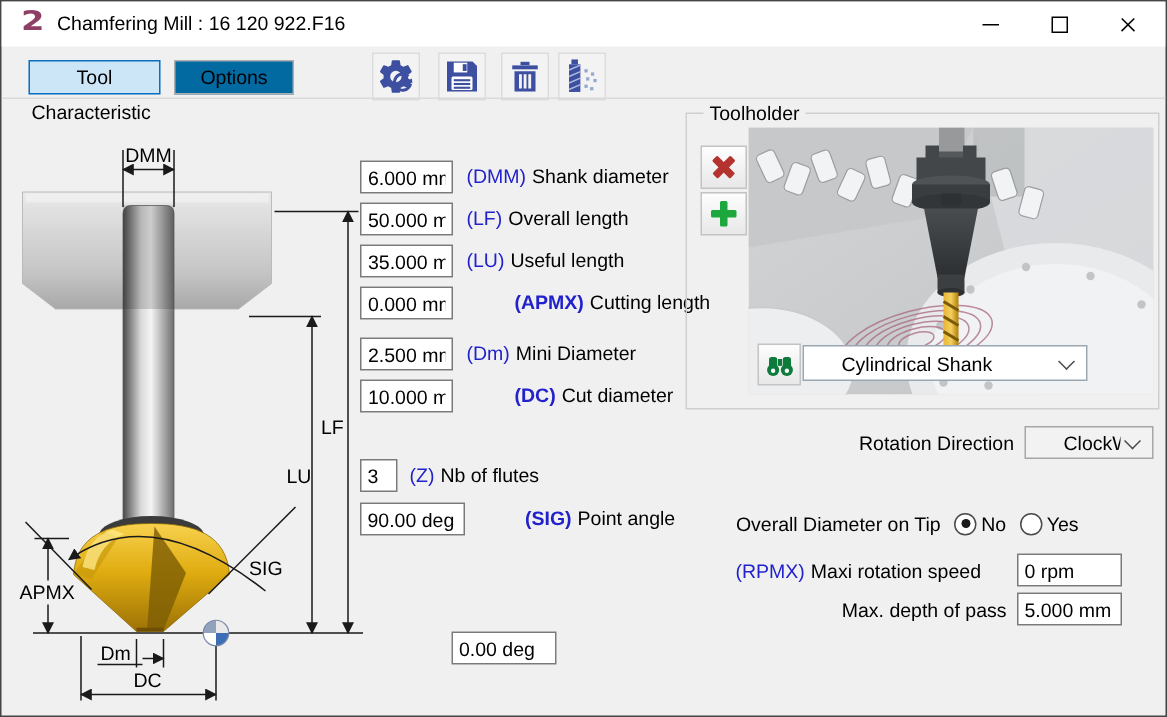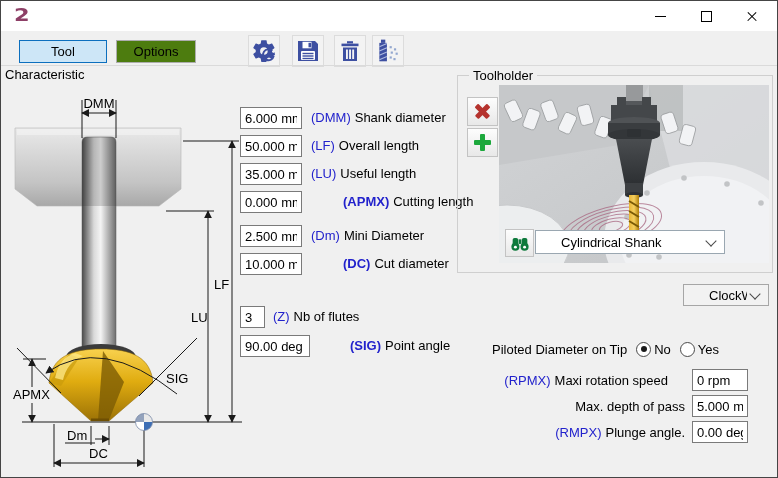--- a/index.html
+++ b/index.html
@@ -12,21 +12,21 @@
     font-family:"DejaVu Sans",sans-serif;transform:scaleX(1.25);transform-origin:left;}
   .title{position:absolute;left:37px;top:7px;font-size:13px;}
   .winbtns{position:absolute;right:2px;top:0;height:30px;display:flex;}
   .wbtn{width:46px;height:30px;display:flex;align-items:center;justify-content:center;cursor:default;}
   .g-min{width:11px;height:1px;background:#000;}
   .g-max{width:9px;height:9px;border:1px solid #000;}
   .g-close{position:relative;width:12px;height:12px;}
   .g-close span{position:absolute;left:0;top:5.5px;width:12px;height:1.2px;background:#000;}
   .g-close .x1{transform:rotate(45deg);} .g-close .x2{transform:rotate(-45deg);}
   
-  .tab{position:absolute;top:39px;height:23px;border:1px solid #adadad;background:#4d7c0f;
+  .tab{position:absolute;top:39px;height:23px;border:1px solid #adadad;background:#0369a1;
     font:13px "Liberation Sans",sans-serif;padding:0;}
   .tab.active{background:#cde6f7;border-color:#0c6fbe;}
   .tbtn{position:absolute;top:34px;width:30px;height:30px;background:#f3f3f3;
     border:1px solid #dcdcdc;display:flex;align-items:center;justify-content:center;}
   .hsep{position:absolute;left:0;top:64px;width:100%;height:1px;background:#dadada;}
   .grouplabel{position:absolute;background:#f0f0f0;padding:0 4px;z-index:3;}
   
   .frow{position:absolute;left:239px;display:flex;align-items:center;height:22px;}
   .field{height:22px;border:1px solid #7a7a7a;background:#fff;box-sizing:border-box;
     font:13px "Liberation Sans",sans-serif;padding:0 4px;color:#000;}
@@ -49,33 +49,34 @@
   
   .combo{position:absolute;box-sizing:border-box;border:1px solid #9aa7b1;background:#fff;
     display:flex;align-items:center;z-index:5;}
   .combo.gray{background:#f2f2f2;border-color:#a6a6a6;}
   .combo .ctext{flex:1;padding-left:25px;white-space:nowrap;overflow:hidden;}
   .chev{width:7px;height:7px;border-right:1.4px solid #4a4a4a;border-bottom:1.4px solid #4a4a4a;
     transform:rotate(45deg);margin:-3px 9px 0 4px;flex:none;}
   
   .vrow{position:absolute;left:300px;display:flex;align-items:center;height:22px;}
   .vrow .vlab{flex:1;text-align:right;padding-right:7px;white-space:nowrap;}
-  .vrow .field{width:56px;flex:none;}
+  .vrow .field{width:70px;flex:none;}
   .radio{width:13px;height:13px;border:1px solid #4a4a4a;border-radius:50%;background:#fff;
     display:inline-flex;align-items:center;justify-content:center;margin:0 3px 0 9px;flex:none;}
   .radio .dot{width:6px;height:6px;border-radius:50%;background:#1a1a1a;display:none;}
   .radio.checked .dot{display:block;}
 </style>
 </head>
 <body>
 
 <div class="window">
 
   <div class="titlebar">
     <span class="logo">2</span>
+    <span class="title">Chamfering Mill : 16 120 922.F16</span>
     <div class="winbtns">
       <div class="wbtn">
           <div class="g-min"></div>
         </div>
       <div class="wbtn">
           <div class="g-max"></div>
         </div>
       <div class="wbtn">
           <div class="g-close">
             <span class="x1"></span>
@@ -131,21 +132,21 @@
           <rect x="17.5" y="9.5" width="2" height="2"></rect>
         <rect x="14.5" y="12.5" width="2" height="2"></rect>
           <rect x="19" y="13.5" width="2" height="2"></rect>
         <rect x="13.5" y="17" width="2" height="2"></rect>
           <rect x="17" y="18.5" width="2" height="2"></rect>
       </g>
     </svg>
   </div>
   <div class="hsep"></div>
 
-  <span class="grouplabel" style="left:0;top:66px;">Characteristic</span>
+  <span class="grouplabel" style="left:16px;top:66px;">Characteristic</span>
 
   <svg class="diagram" style="position:absolute;left:8px;top:85px;" width="240" height="388" viewBox="0 0 240 388">
     <defs>
       <linearGradient id="blockG" x1="0" y1="0" x2="0" y2="1">
         <stop offset="0" stop-color="#e9e9e9"></stop>
           <stop offset="0.7" stop-color="#c4c4c4"></stop>
           <stop offset="1" stop-color="#a8a8a8"></stop>
       </linearGradient>
       <linearGradient id="shankG" x1="0" y1="0" x2="1" y2="0">
         <stop offset="0" stop-color="#4a4a4a"></stop>
@@ -356,41 +357,43 @@
       </g>
       <circle cx="7" cy="16.5" r="1.6" fill="#fff"></circle>
         <circle cx="17" cy="16.5" r="1.6" fill="#fff"></circle>
     </svg>
   </div>
   <div class="combo" style="left:534px;top:229px;width:190px;height:24px;">
     <span class="ctext">Cylindrical Shank</span>
     <span class="chev"></span>
   </div>
 
+  <div class="vrow" style="top:283px;width:382px;">
+    <span class="vlab">Rotation Direction</span>
+  </div>
   <div class="combo gray" style="left:682px;top:283px;width:86px;height:22px;">
     <span class="ctext">ClockWise</span>
     <span class="chev"></span>
   </div>
 
   <div class="vrow" style="top:337px;width:418px;">
-    <span class="vlab" style="padding-right:0;">Piloted Diameter on Tip</span>
+    <span class="vlab" style="padding-right:0;">Overall Diameter on Tip</span>
     <span class="radio checked">
         <span class="dot"></span>
       </span>
     <span>No</span>
     <span class="radio"></span>
     <span>Yes</span>
   </div>
 
   <div class="vrow" style="top:368px;width:447px;gap:17px;">
     <span class="vlab"><span class="code">(RPMX)</span><span>Maxi rotation speed</span></span>
     <input class="field" value="0 rpm" style="">
   </div>
   <div class="vrow" style="top:394px;width:447px;">
     <span class="vlab"><span class="code"></span><span>Max. depth of pass</span></span>
     <input class="field" value="5.000 mm" style="">
   </div>
   <div class="vrow" style="top:420px;width:447px;">
-    <span class="vlab"><span class="code">(RMPX)</span><span>Plunge angle.</span></span>
     <input class="field" value="0.00 deg" style="">
   </div>
 
 </div>
 
 </body></html>

